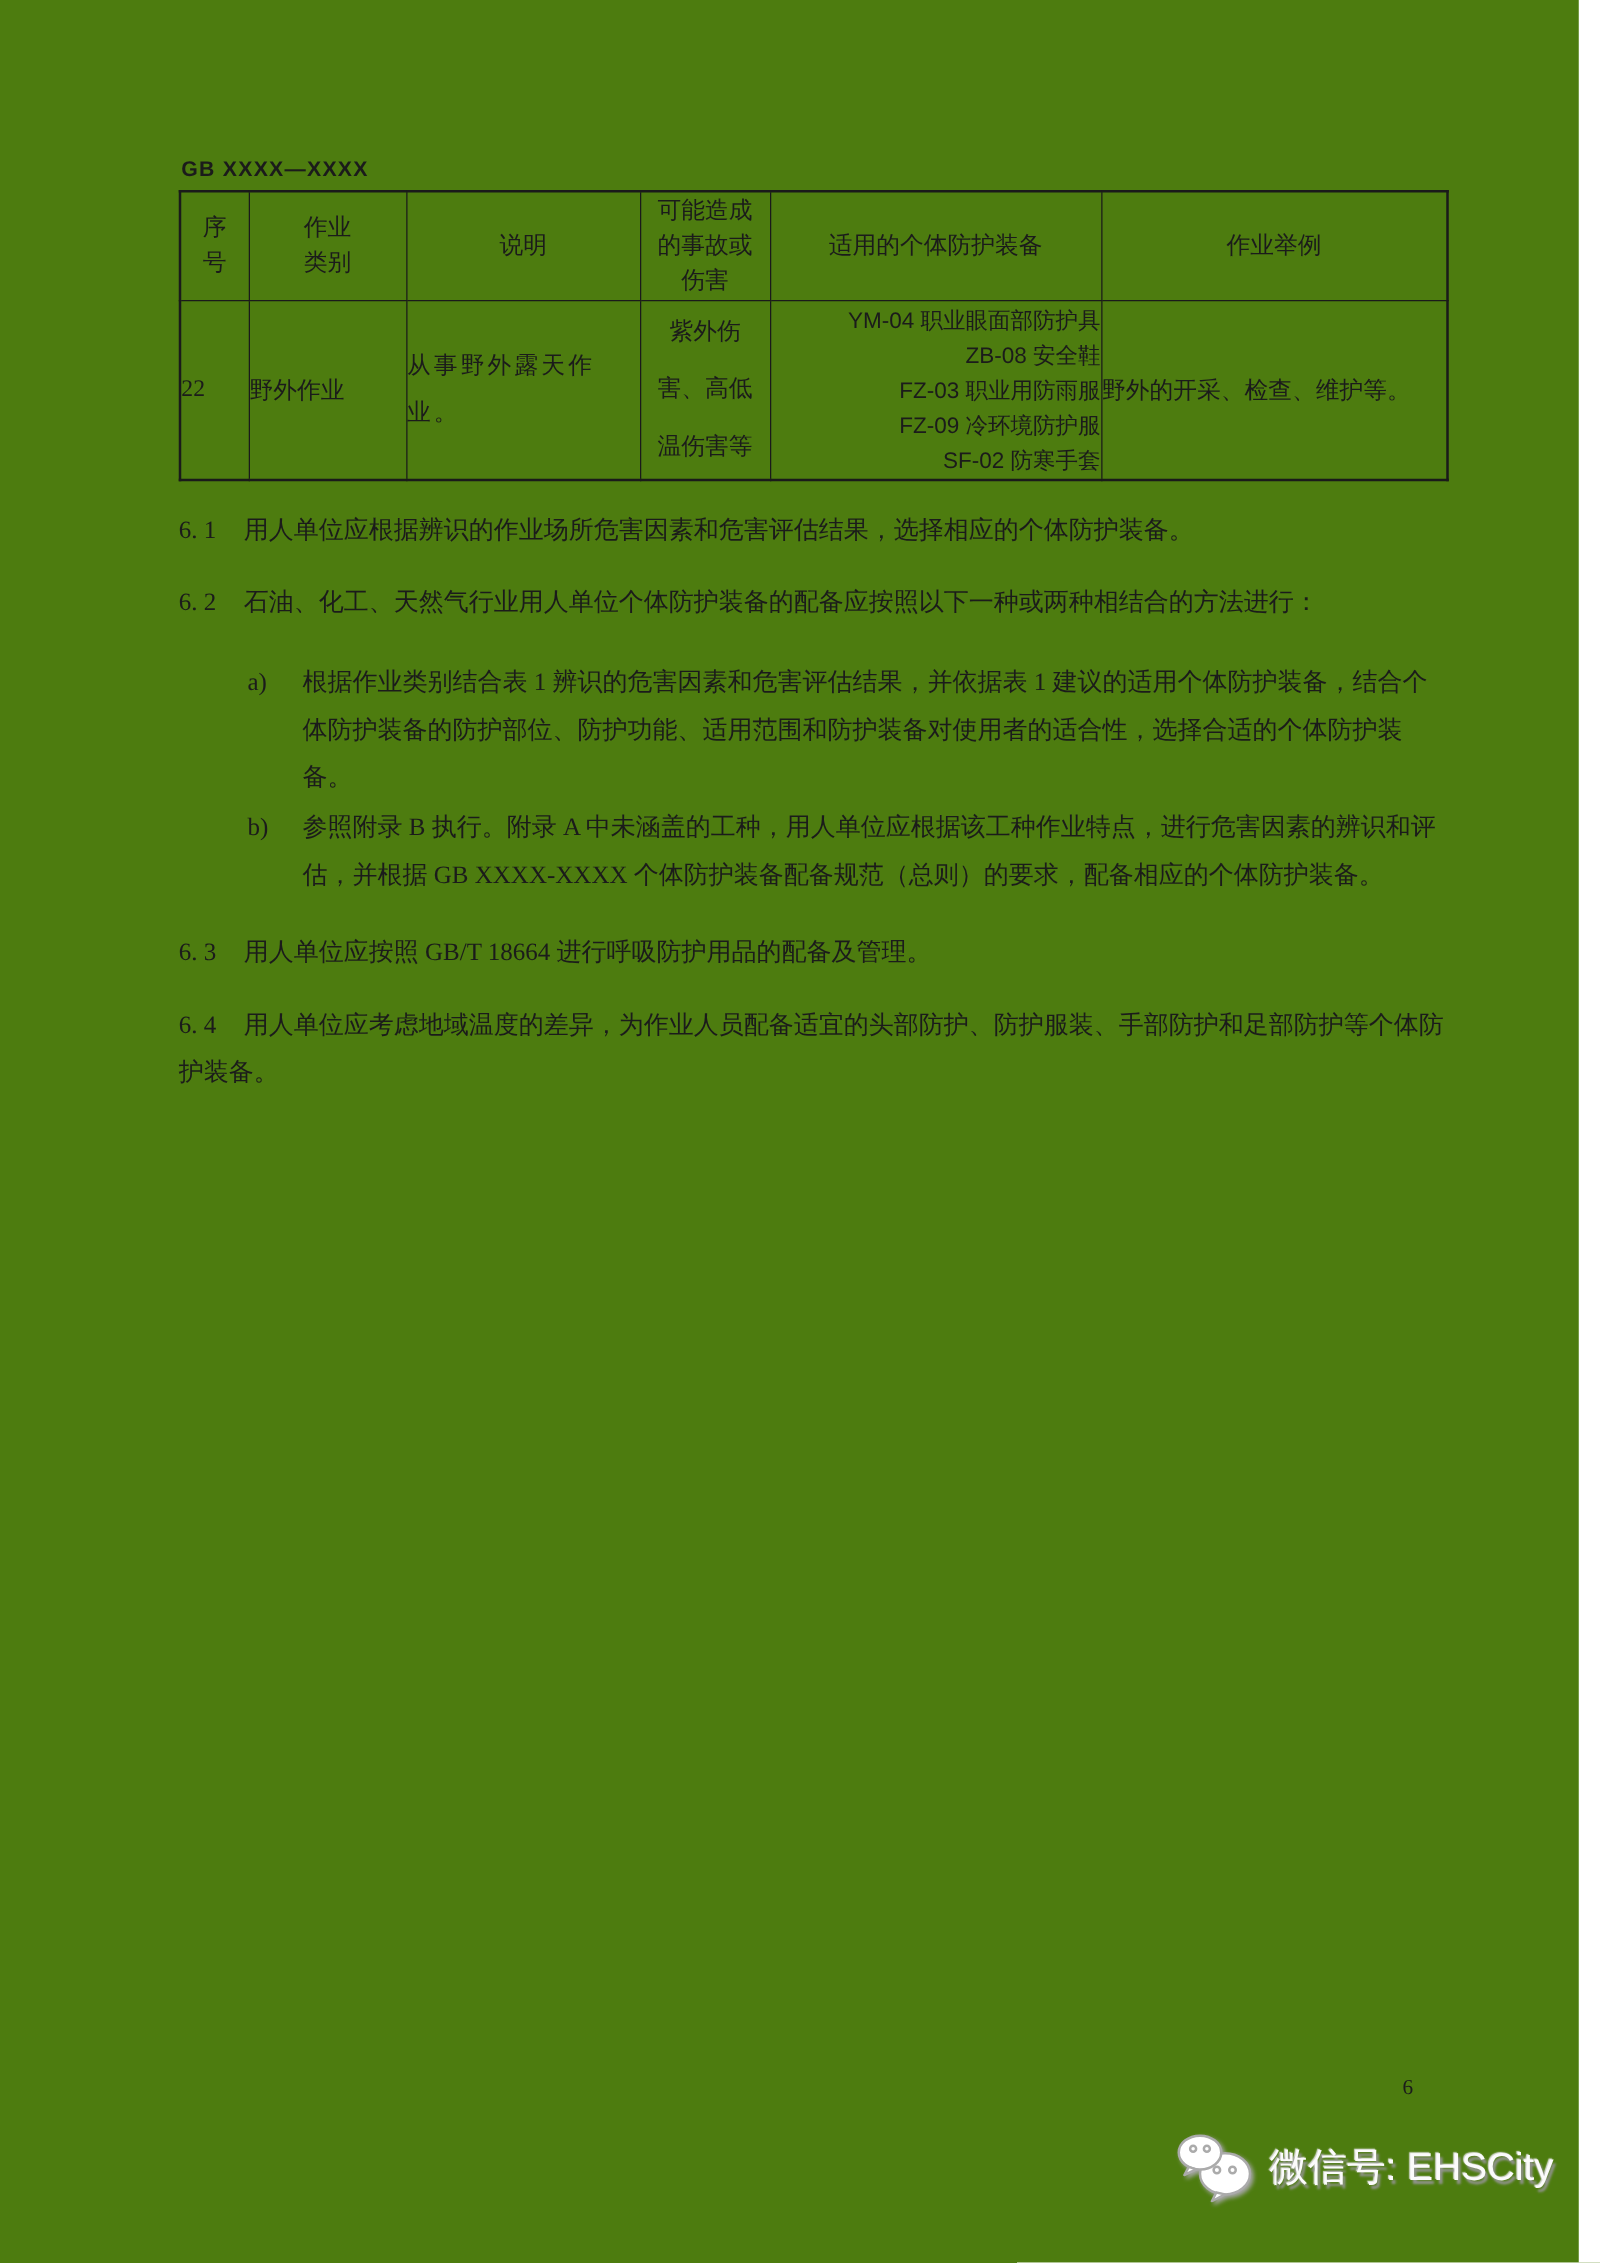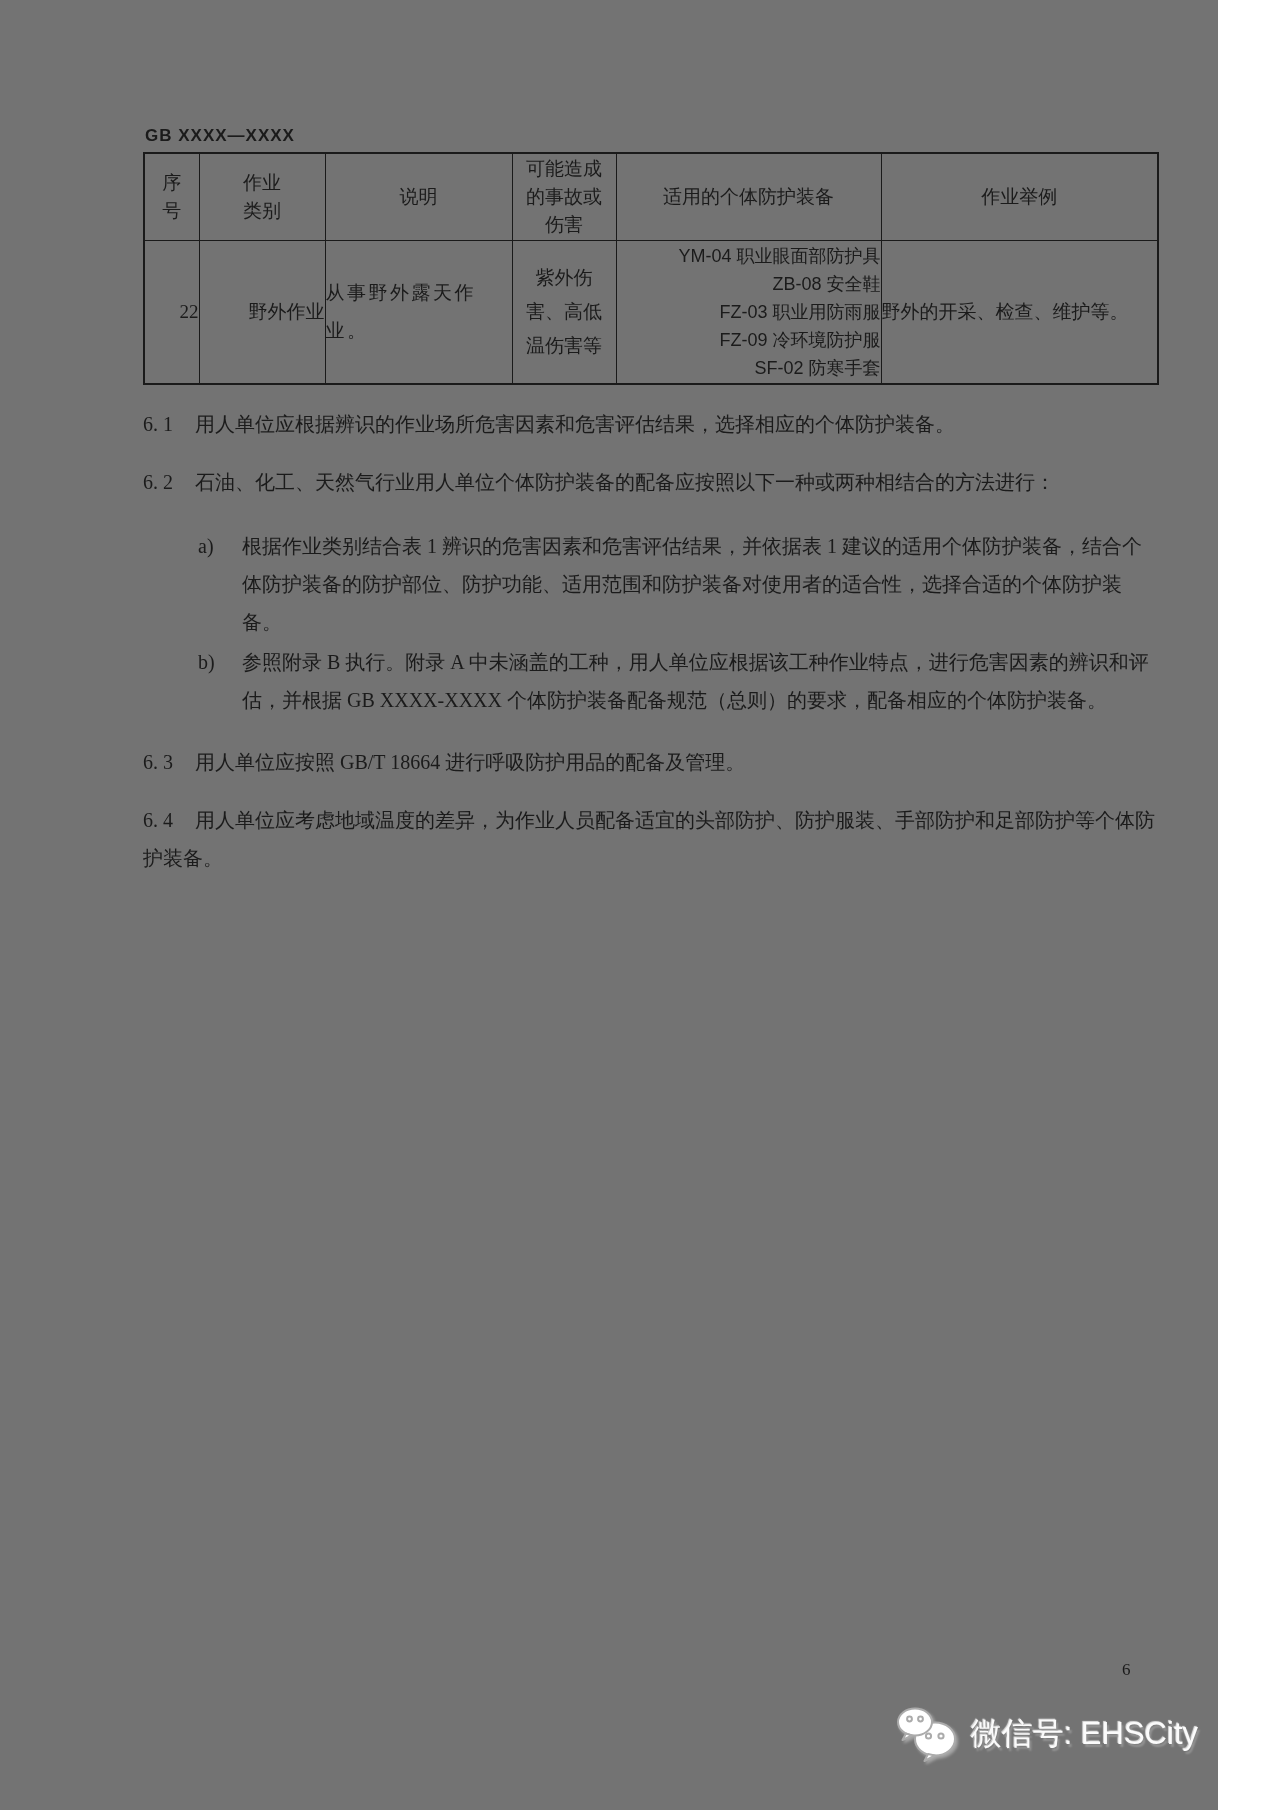--- a/index.html
+++ b/index.html
@@ -1,38 +1,39 @@
 <!DOCTYPE html>
 <html><head>
 <meta charset="utf-8">
 <style>
   html,body { margin:0; padding:0; background:#ffffff; }
   .page {
-    position:relative; width:1218px; height:1810px; background:#737373;
+    position:relative; width:1218px; height:1810px; background:#4d7c0f;
     font-family:"Liberation Serif","DejaVu Serif",serif; color:#1b1b1b;
     overflow:hidden;
+    padding-left:45px;
   }
   .content { position:absolute; left:143px; top:126px; width:1014px; }
 
   .doc-code {
     font-family:"Liberation Sans","DejaVu Sans",sans-serif;
     font-weight:bold; font-size:17px; letter-spacing:1px;
     margin:0 0 6px 2px;
   }
 
   table.ppe { border-collapse:collapse; width:1014px; table-layout:fixed; border:2px solid #1a1a1a; }
   table.ppe th, table.ppe td { border:1.5px solid #1a1a1a; padding:0; }
   table.ppe th {
     font-weight:normal; font-size:19px; text-align:center; vertical-align:middle;
     line-height:28px; white-space:pre-line; height:86px;
   }
   table.ppe td { font-size:19px; vertical-align:middle; height:142px; }
-  td.c-center { text-align:right; }
+  td.c-center { text-align:left; }
   td.c-desc { padding:0 12px; letter-spacing:2.5px; line-height:38px; white-space:pre-line; }
-  td.c-hazard { text-align:center; line-height:34px; white-space:pre-line; }
+  td.c-hazard { text-align:center; line-height:46px; white-space:pre-line; }
   td.c-equip { padding:0 6px 0 10px; font-family:"Liberation Sans","DejaVu Sans",sans-serif;text-align:right; }
   .equip-line { line-height:28px; font-size:18px; white-space:nowrap; }
   td.c-examples { padding:0 6px 0 9px; }
 
   .sec-heading {
     font-family:"Liberation Sans","DejaVu Sans",sans-serif;
     font-weight:bold; font-size:21px; margin:62px 0 28px 0;
   }
   .sec-heading .num { margin-right:24px; }
 

